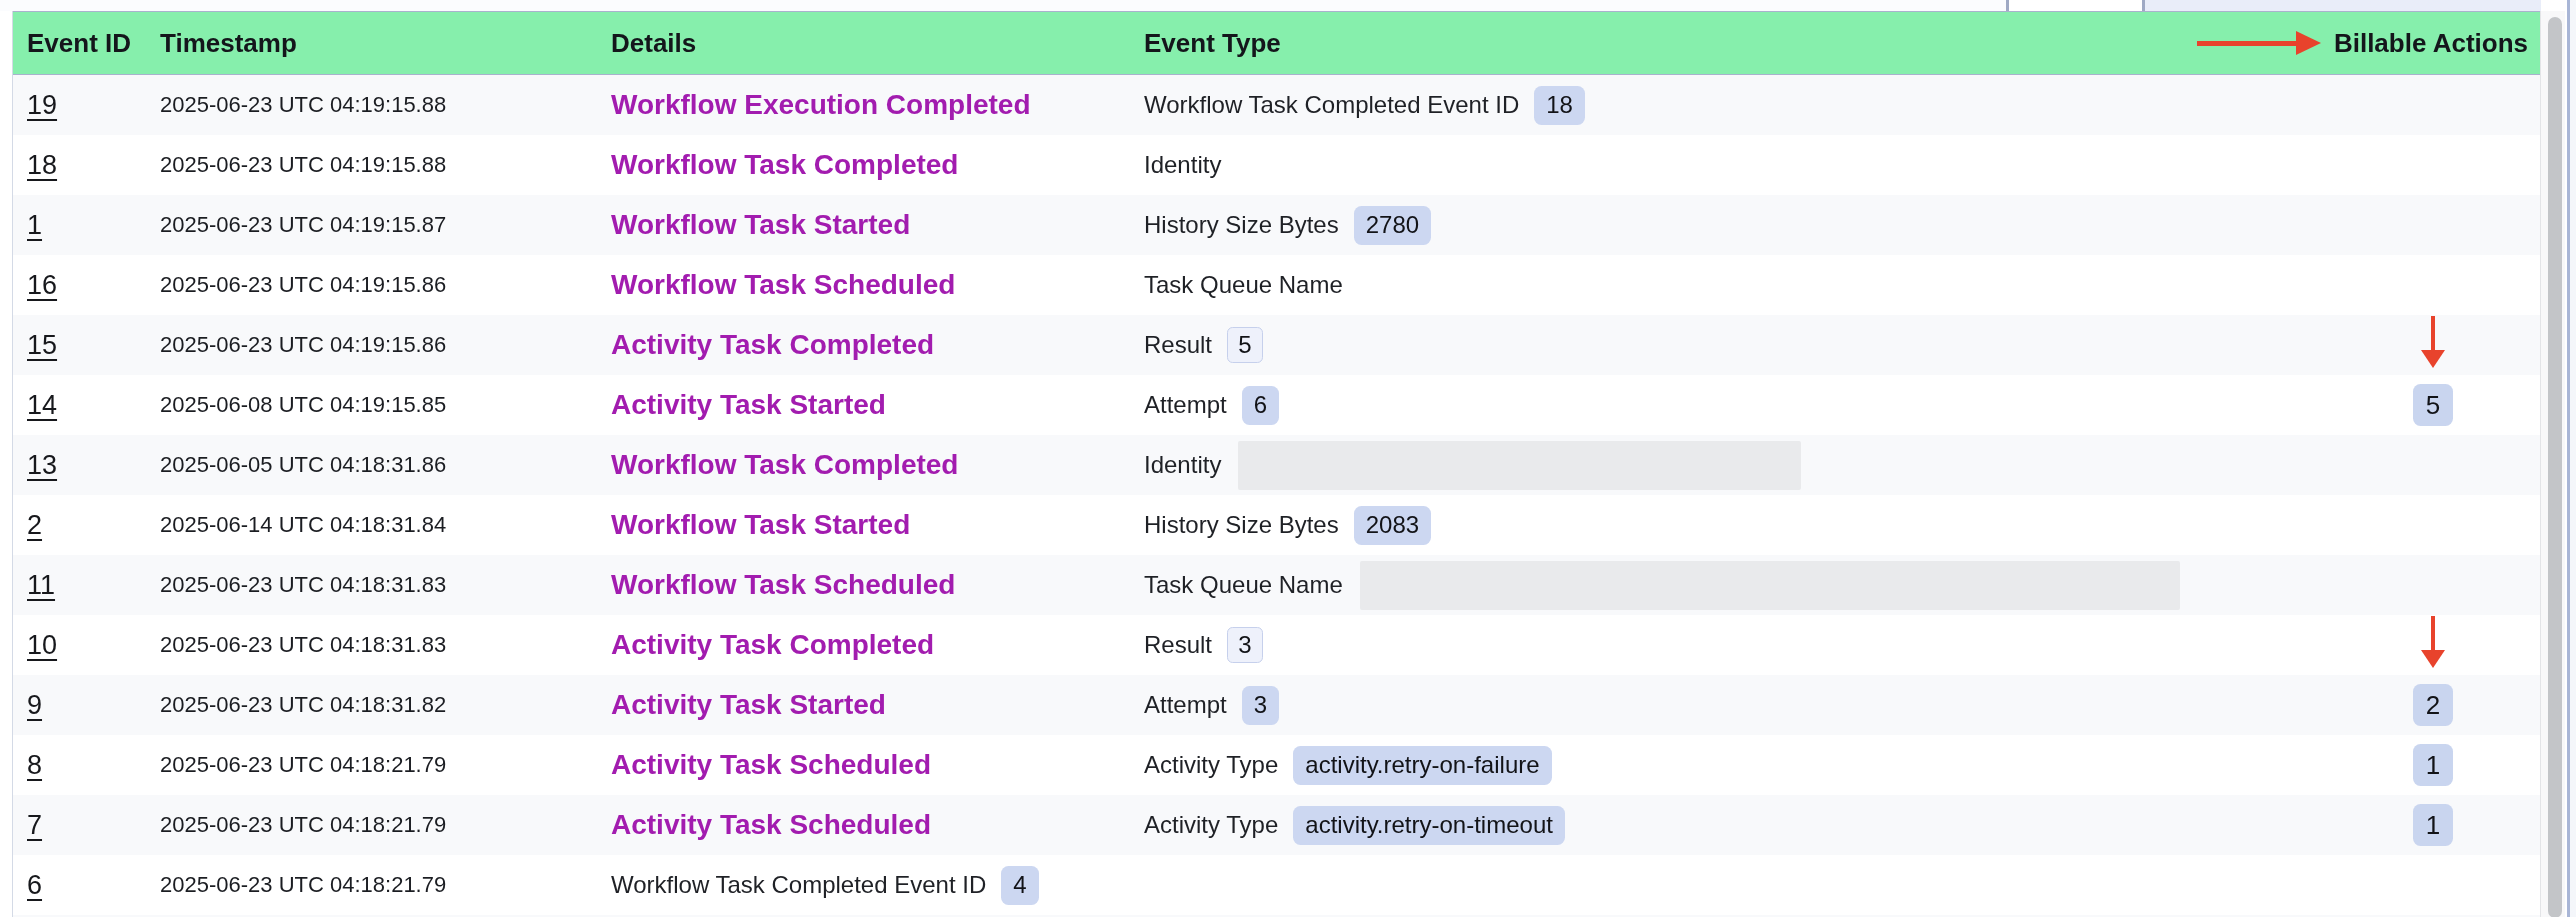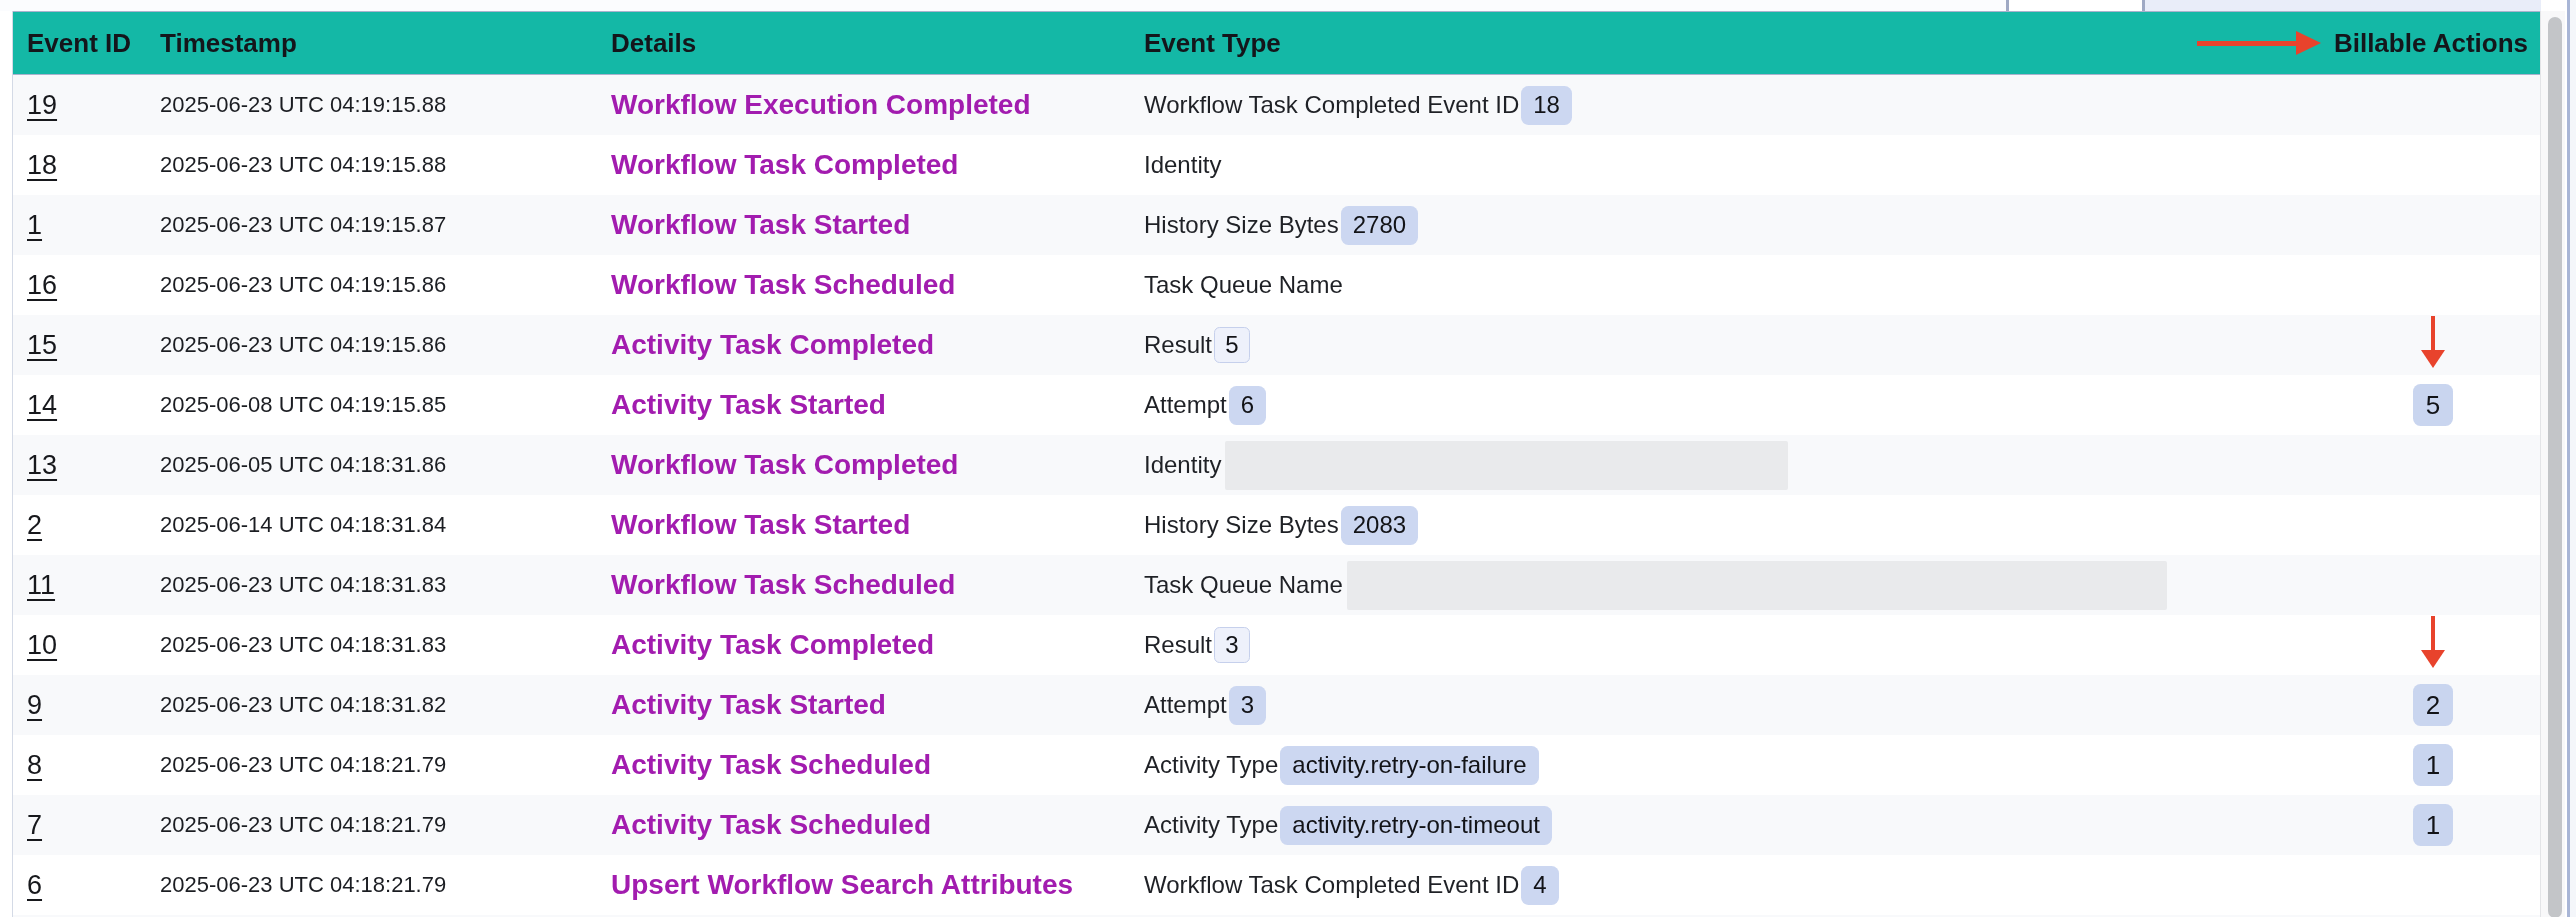--- a/index.html
+++ b/index.html
@@ -18,38 +18,38 @@
   .table{
     position:absolute;left:12px;top:11.2px;width:2528px;
     border-left:1.9px solid #d4dae6;box-sizing:border-box;
   }
   .grid-row{
     display:grid;
     grid-template-columns:147px 451px 533px 1181px 216px;
     align-items:center;
   }
   .thead{
-    height:64px;background:#14b8a6;
+    height:64px;background:#86efac;
     border-top:1.9px solid #a9b2cd;border-bottom:1.9px solid #a9b2cd;
     box-sizing:border-box;position:relative;
   }
   .th{font-size:26px;font-weight:600;color:#14161b;white-space:nowrap;}
   .th-id{padding-left:14px;}
   .th-billable{text-align:right;padding-right:13px;position:relative;}
   .row{height:60px;position:relative;background:#ffffff;}
   .row.alt{background:#f8f9fb;}
   .cell{white-space:nowrap;overflow:visible;}
   .cell-id{padding-left:14px;}
   .id-link{
     font-size:27px;color:#17181c;text-decoration:underline;
     text-decoration-thickness:1.9px;text-underline-offset:4.7px;cursor:pointer;
   }
   .ts{font-size:22px;color:#1b1d22;}
   .etype{font-size:28px;font-weight:700;color:#a21caf;}
-  .cell-details{display:flex;align-items:center;gap:2px;}
+  .cell-details{display:flex;align-items:center;gap:15px;}
   .dlabel{font-size:24px;color:#1f2126;}
   .badge-solid{
     background:#ccd7f1;border-radius:7.5px;padding:5.6px 12px;
     font-size:24px;color:#121317;display:inline-block;
   }
   .badge-outline{
     background:#eef1fb;border:1.9px solid #c6d0ec;border-radius:5.6px;
     padding:2.8px 10.3px;font-size:24px;color:#121317;display:inline-block;
   }
   .redacted{height:49px;background:#e9eaec;border-radius:1.9px;margin-left:1.9px;}
@@ -258,21 +258,20 @@
             <span class="dlabel">Activity Type</span>
             <span class="badge-solid">activity.retry-on-timeout</span>
           </div>
           <div class="cell cell-billable">
             <span class="badge-billable">1</span>
           </div>
         </div>
         <div class="row grid-row">
           <div class="cell cell-id"><a class="id-link">6</a></div>
           <div class="cell"><span class="ts">2025-06-23 UTC 04:18:21.79</span></div>
-          <div class="cell"><span class="etype">Upsert Workflow Search Attributes</span></div>
           <div class="cell cell-details">
             <span class="dlabel">Workflow Task Completed Event ID</span>
             <span class="badge-solid">4</span>
           </div>
           <div class="cell cell-billable"></div>
         </div>
       </div>
     <div class="bottom-sliver"></div>
   </div>
 

